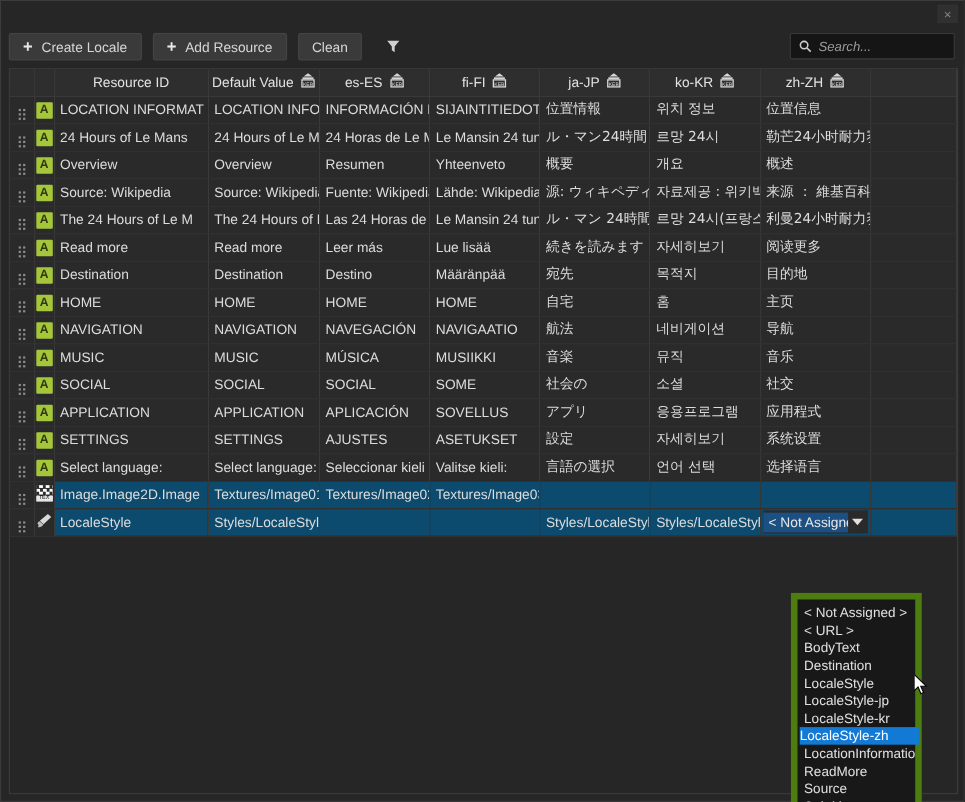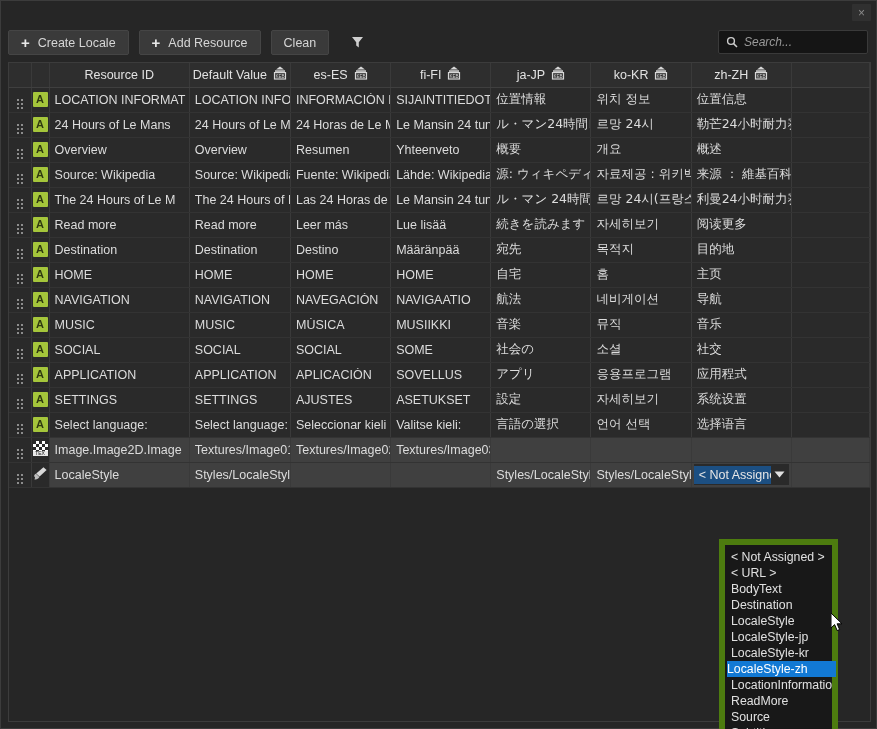--- a/index.html
+++ b/index.html
@@ -123,21 +123,21 @@
     text-align: center;
     position: relative;
     font-size: 12.5px;
   }
   .hdr-inner {
     display: flex; align-items: center; justify-content: center;
     height: 100%;
     gap: 6px;
   }
   tbody td { background: #2a2a2a; }
-  tbody tr td.dark { background: #404040; }
+  tbody tr td.dark { background: #0c4a6e; }
   .drag-cell { background: #2a2a2a !important; text-align:center; }
   .icon-cell { background: #2a2a2a !important; text-align:center; }
 
   .dots {
     display: inline-grid;
     grid-template-columns: 2px 2px;
     grid-gap: 2px;
     justify-content: center;
     cursor: grab;
   }

